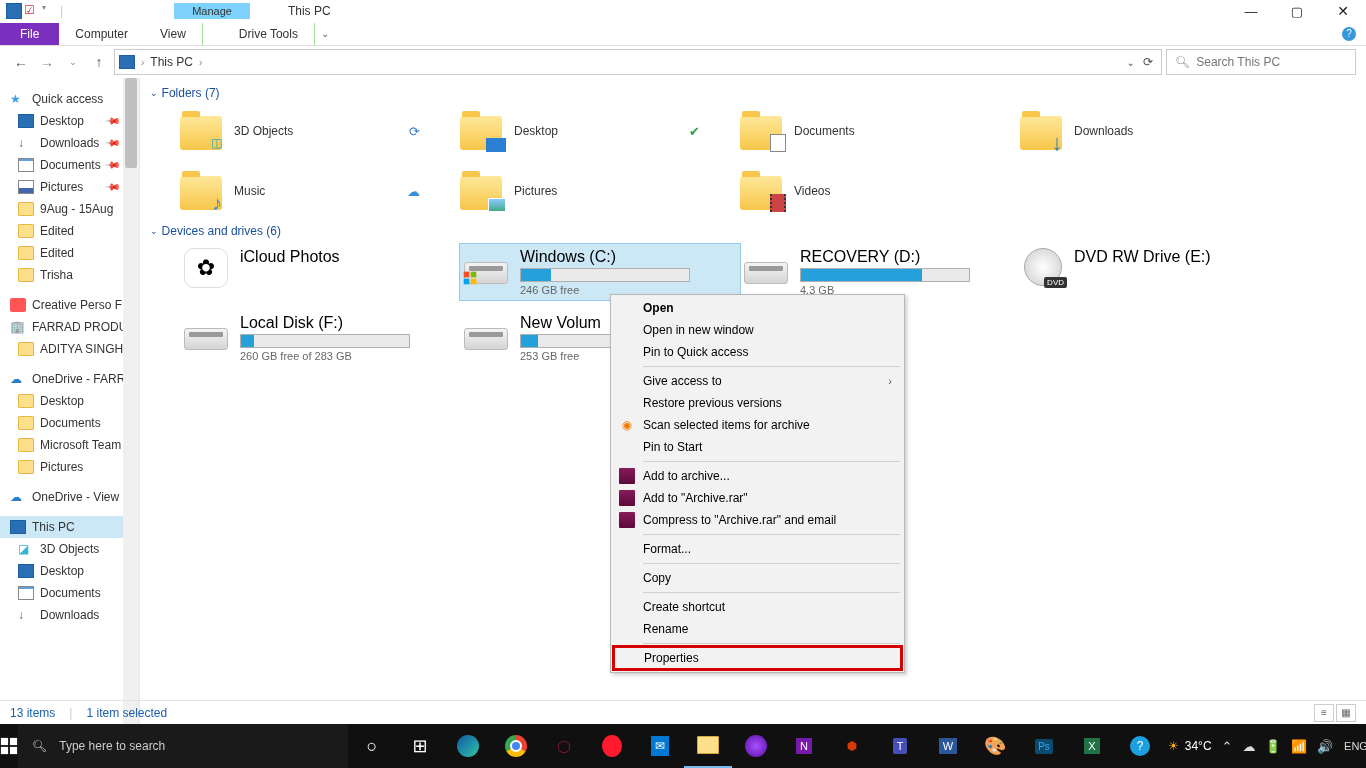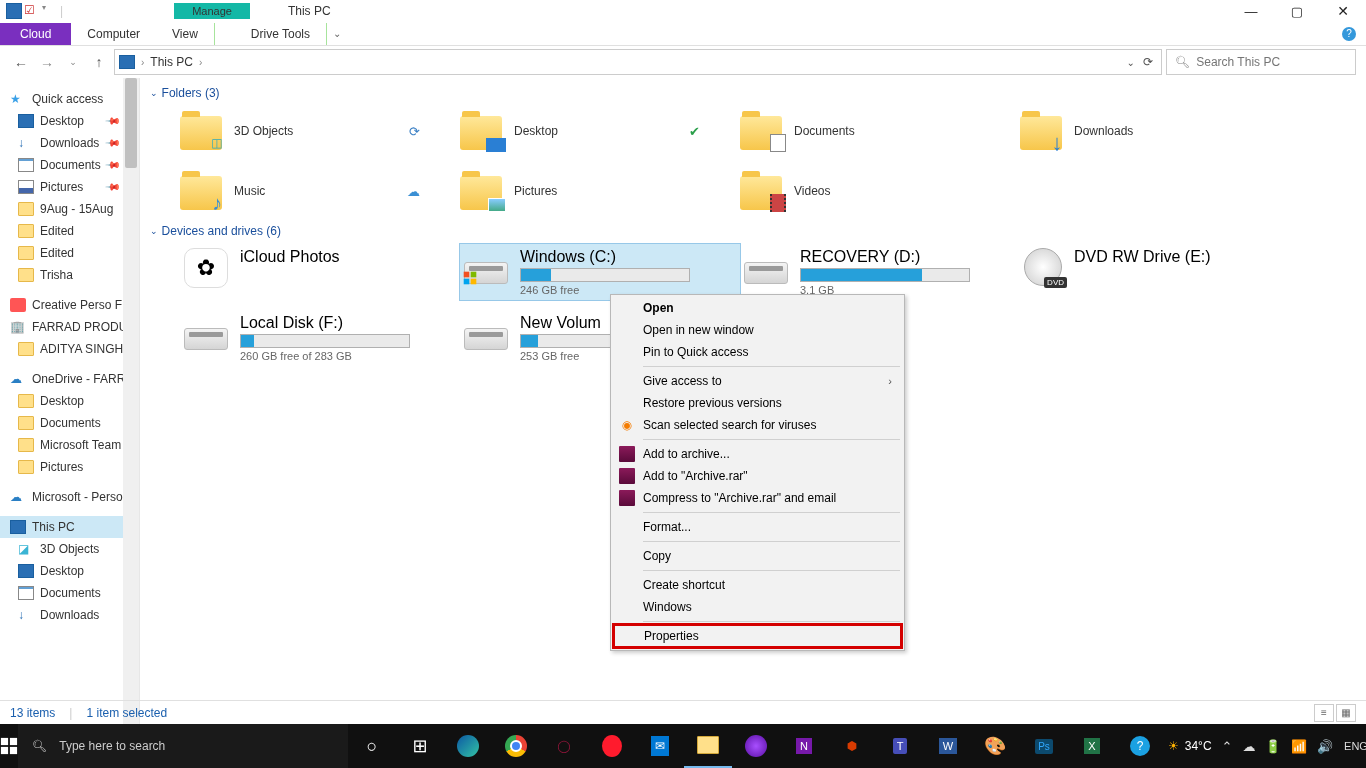--- a/index.html
+++ b/index.html
@@ -2,21 +2,21 @@
 <html><head>
 <meta charset="utf-8">
 <style>
 * { margin:0; padding:0; box-sizing:border-box; font-family:"Segoe UI",Tahoma,sans-serif; font-size:12px; }
 body { background:#fff; width:1366px; height:768px; overflow:hidden; position:relative; user-select:none; }
 
 
 .titlebar { height:22px; display:flex; align-items:center; background:#fff; }
 .titlebar .qa { display:flex; gap:2px; padding:0 6px; align-items:center; }
 .qa .qicon { width:16px; height:16px; display:inline-block; }
-.tab-contextual { background:#14b8a6; padding:2px 18px; font-size:11px; color:#333; margin-left:105px; }
+.tab-contextual { background:#7dd3fc; padding:2px 18px; font-size:11px; color:#333; margin-left:105px; }
 .tab-title { padding:2px 14px; font-size:12px; color:#333; margin-left:24px; }
 .winbtns { margin-left:auto; display:flex; }
 .winbtns span { width:46px; height:22px; display:flex; align-items:center; justify-content:center; font-size:13px; color:#222; }
 .winbtns span:last-child { font-size:14px; }
 
 
 .ribbontabs { height:24px; display:flex; align-items:center; border-bottom:1px solid #e0e0e0; }
 .ribbontabs .file { background:#7a2fbf; color:#fff; padding:4px 20px; font-size:12px; }
 .ribbontabs .tab { padding:4px 16px; font-size:12px; color:#333; }
 .ribbontabs .tab.green { color:#333; border:1px solid #a7e49c; border-top:none; border-bottom:none;padding-left:36px; }
@@ -124,21 +124,21 @@
   <div class="tab-contextual">Manage</div>
   <div class="tab-title">This PC</div>
   <div class="winbtns">
     <span>—</span>
     <span>▢</span>
     <span>✕</span>
   </div>
 </div>
 
 <div class="ribbontabs">
-  <div class="file">Cloud</div>
+  <div class="file">File</div>
   <div class="tab">Computer</div>
   <div class="tab">View</div>
   <div class="tab green">Drive Tools</div>
   <span class="chev">⌄</span>
   <div class="helpbtn">?</div>
 </div>
 
 <div class="navbar">
   <div class="navbtn active">←</div>
   <div class="navbtn">→</div>
@@ -233,21 +233,21 @@
         <span class="ic ic-folder"></span>
         <span>Microsoft Team</span>
       </div>
     <div class="item">
         <span class="ic ic-folder"></span>
         <span>Pictures</span>
       </div>
     <div style="height:8px;"></div>
     <div class="item root">
         <span class="ic ic-cloud">☁</span>
-        <span>Microsoft - Perso</span>
+        <span>OneDrive - View</span>
       </div>
     <div style="height:8px;"></div>
     <div class="item root selected">
         <span class="ic ic-pc"></span>
         <span>This PC</span>
       </div>
     <div class="item">
         <span class="ic ic-3d">◪</span>
         <span>3D Objects</span>
       </div>
@@ -264,21 +264,21 @@
         <span>Downloads</span>
       </div>
     <div class="side-scroll">
         <div class="side-thumb"></div>
       </div>
   </div>
 
   <div class="content">
     <div class="group-hdr">
         <span class="chev2">⌄</span>
-        <span>Folders (3)</span>
+        <span>Folders (7)</span>
       </div>
     <div class="folder-grid">
       <div class="f-entry">
           <div class="f-icon folder">
             <span class="badge" style="color:#3ab;">◫</span>
           </div>
           <span class="f-label">3D Objects</span>
           <span class="status" style="color:#3a7fc4;">⟳</span>
         </div>
       <div class="f-entry">
@@ -349,21 +349,21 @@
           <span class="d-free">246 GB free</span>
         </div>
       </div>
       <div class="d-entry">
         <div class="d-icon disk"></div>
         <div class="d-info">
           <span class="d-name">RECOVERY (D:)</span>
           <div class="d-bar">
               <div class="d-fill" style="width:72%;"></div>
             </div>
-          <span class="d-free">3.1 GB</span>
+          <span class="d-free">4.3 GB</span>
         </div>
       </div>
       <div class="d-entry">
         <div class="d-icon dvd"></div>
         <div class="d-info">
             <span class="d-name">DVD RW Drive (E:)</span>
           </div>
       </div>
       <div class="d-entry">
         <div class="d-icon disk"></div>
@@ -402,21 +402,24 @@
   <div class="sep2"></div>
   <div class="mi">
       <span>Give access to</span>
       <span class="arrow">›</span>
     </div>
   <div class="mi">
       <span>Restore previous versions</span>
     </div>
   <div class="mi">
       <span class="micon" style="color:#f57c00;">◉</span>
-      <span>Scan selected search for viruses</span>
+      <span>Scan selected items for archive</span>
+    </div>
+  <div class="mi">
+      <span>Pin to Start</span>
     </div>
   <div class="sep2"></div>
   <div class="mi">
       <span class="micon" style="background:linear-gradient(#8b1a5a,#5a0a3a);border-radius:1px;"></span>
       <span>Add to archive...</span>
     </div>
   <div class="mi">
       <span class="micon" style="background:linear-gradient(#8b1a5a,#5a0a3a);border-radius:1px;"></span>
       <span>Add to "Archive.rar"</span>
     </div>
@@ -430,21 +433,21 @@
     </div>
   <div class="sep2"></div>
   <div class="mi">
       <span>Copy</span>
     </div>
   <div class="sep2"></div>
   <div class="mi">
       <span>Create shortcut</span>
     </div>
   <div class="mi">
-      <span>Windows</span>
+      <span>Rename</span>
     </div>
   <div class="sep2"></div>
   <div class="mi boxed">
       <span>Properties</span>
     </div>
 </div>
 
 <div class="statusbar">
   <span>13 items</span>
   <span style="color:#ccc;">|</span>

